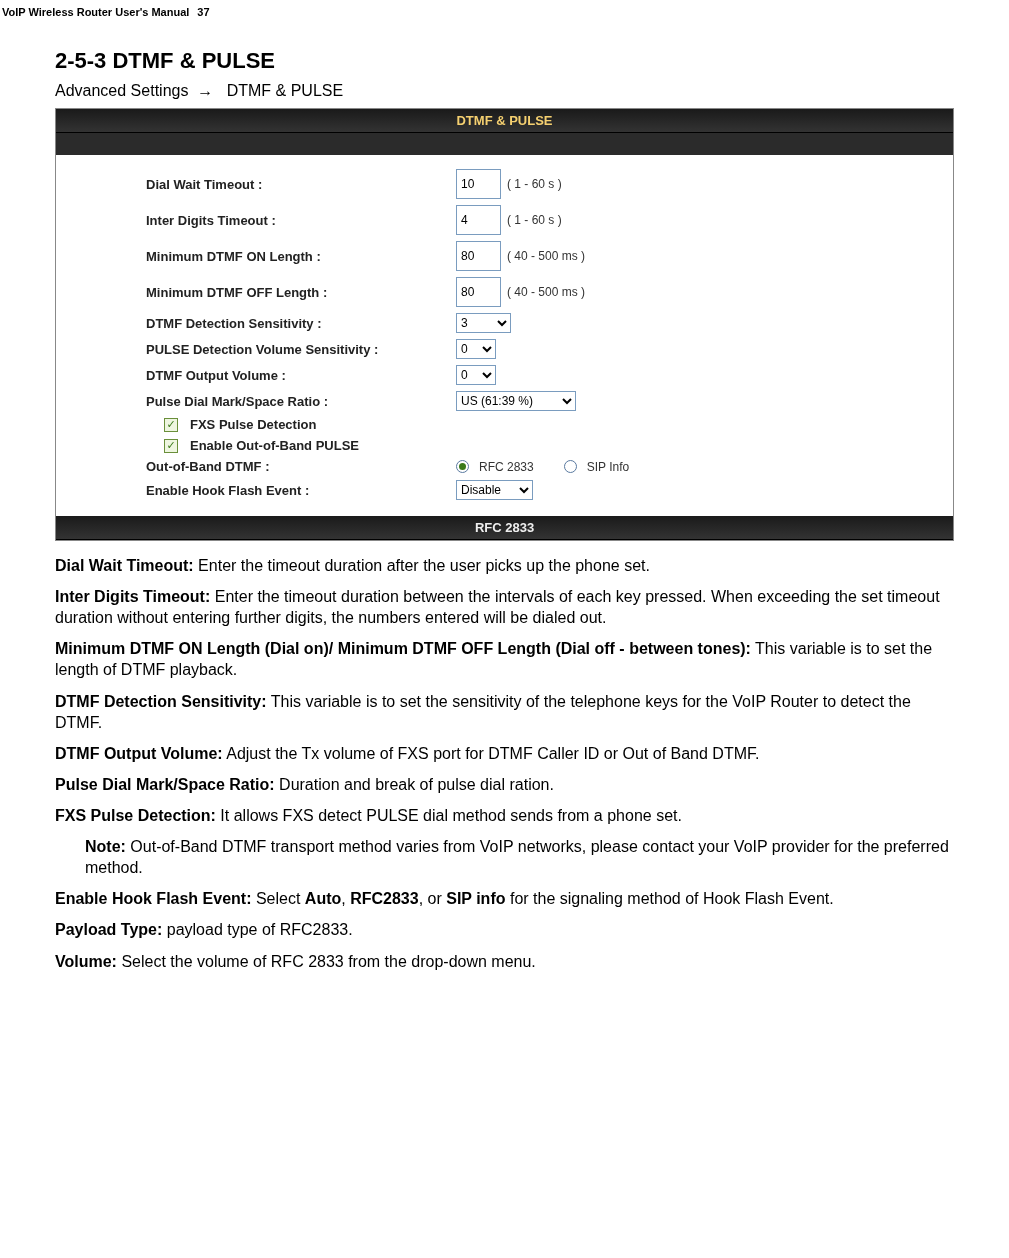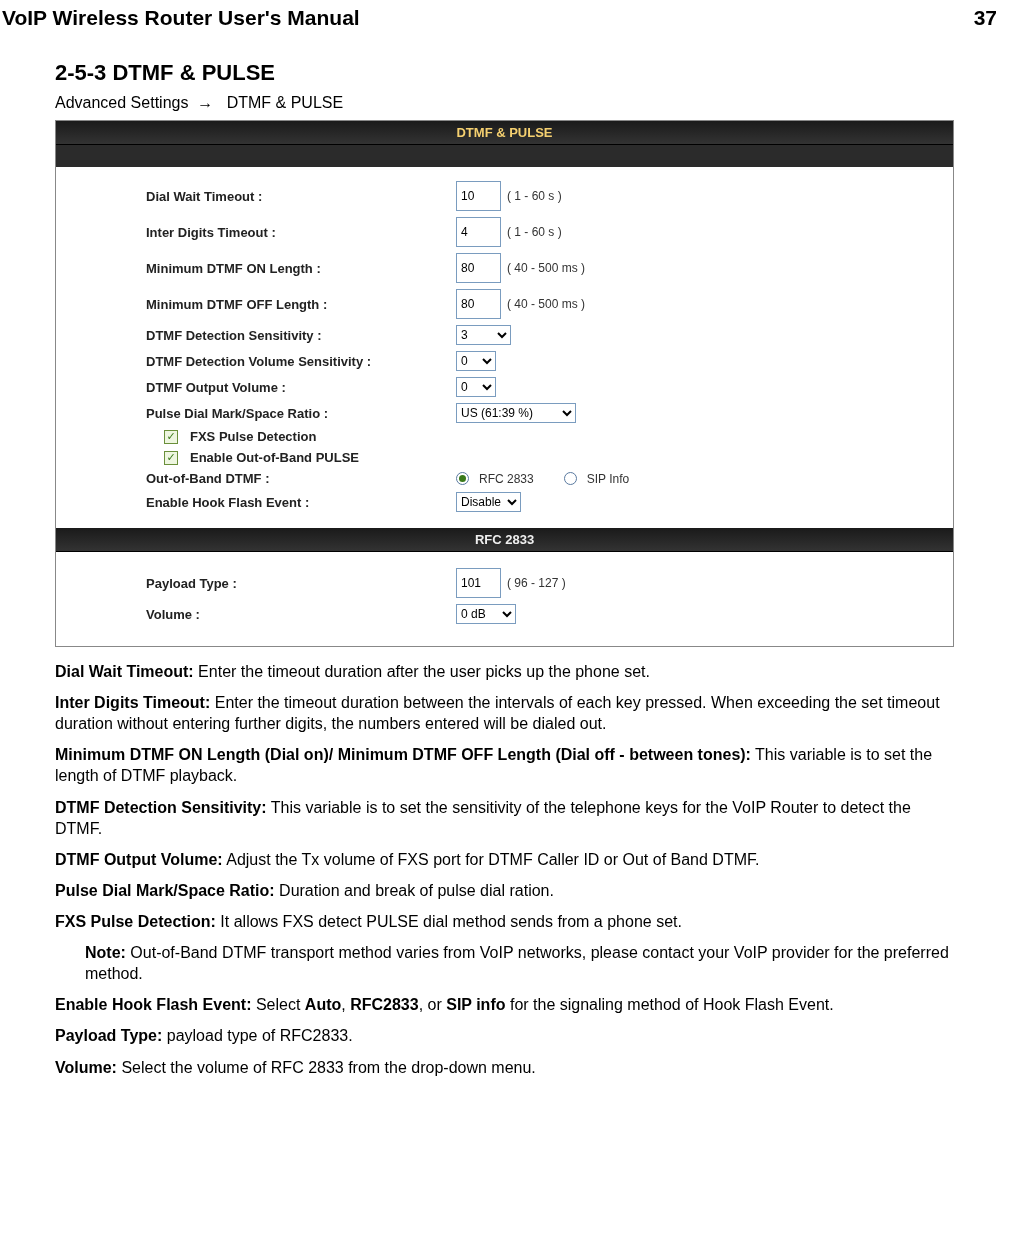--- a/index.html
+++ b/index.html
@@ -5,24 +5,24 @@
   * { box-sizing: border-box; }
   body {
     margin: 0;
     font-family: Arial, Helvetica, sans-serif;
     color: #000;
     background: #fff;
     width: 1009px;
   }
   .header-row {
     display: flex;
-    justify-content: space-between;
     padding: 6px 12px 0 2px;
     font-weight: bold;
-    font-size: 21px;
+    font-size: 11px;
+    gap: 8px;
   }
   .content {
     padding: 0 55px 20px 55px;
   }
   h2 {
     font-size: 22px;
     margin: 30px 0 8px 0;
     font-weight: bold;
   }
   .breadcrumb {
@@ -176,21 +176,21 @@
           <span class="hint">( 40 - 500 ms )</span>
         </div>
       </div>
       <div class="form-row">
         <div class="form-label">DTMF Detection Sensitivity :</div>
         <div class="form-field">
           <select class="sel" style="width:55px"><option>3</option></select>
         </div>
       </div>
       <div class="form-row">
-        <div class="form-label">DTMF Detection Volume Sensitivity :</div>
+        <div class="form-label">PULSE Detection Volume Sensitivity :</div>
         <div class="form-field">
           <select class="sel" style="width:40px"><option>0</option></select>
         </div>
       </div>
       <div class="form-row">
         <div class="form-label">DTMF Output Volume :</div>
         <div class="form-field">
           <select class="sel" style="width:40px"><option>0</option></select>
         </div>
       </div>
@@ -214,41 +214,26 @@
           <span class="radio sel-on"></span>
           <span class="hint">RFC 2833</span>
           <span style="width:10px"></span>
           <span class="radio"></span>
           <span class="hint">SIP Info</span>
         </div>
       </div>
       <div class="form-row">
         <div class="form-label">Enable Hook Flash Event :</div>
         <div class="form-field">
-          <select class="sel" style="width:65px"><option>Disable</option></select>
+          <select class="sel" style="width:77px"><option>Disable</option></select>
         </div>
       </div>
     </div>
 
     <div class="section-bar sub">RFC 2833</div>
-    <div class="form-area" style="padding-top:16px;padding-bottom:16px">
-      <div class="form-row">
-        <div class="form-label">Payload Type :</div>
-        <div class="form-field">
-          <input class="txt" value="101" style="">
-          <span class="hint">( 96 - 127 )</span>
-        </div>
-      </div>
-      <div class="form-row">
-        <div class="form-label">Volume :</div>
-        <div class="form-field">
-          <select class="sel" style="width:60px"><option>0 dB</option></select>
-        </div>
-      </div>
-    </div>
   </div>
 
   <div class="body-text">
     <p><span class="b">Dial Wait Timeout:</span><span> Enter the timeout duration after the user picks up the phone set.</span></p>
     <p><span class="b">Inter Digits Timeout:</span><span> Enter the timeout duration between the intervals of each key pressed. When exceeding the set timeout duration without entering further digits, the numbers entered will be dialed out.</span></p>
     <p><span class="b">Minimum DTMF ON Length (Dial on)/ Minimum DTMF OFF Length (Dial off - between tones):</span><span> This variable is to set the length of DTMF playback.</span></p>
     <p><span class="b">DTMF Detection Sensitivity:</span><span> This variable is to set the sensitivity of the telephone keys for the VoIP Router to detect the DTMF.</span></p>
     <p><span class="b">DTMF Output Volume:</span><span> Adjust the Tx volume of FXS port for DTMF Caller ID or Out of Band DTMF.</span></p>
     <p><span class="b">Pulse Dial Mark/Space Ratio:</span><span> Duration and break of pulse dial ration.</span></p>
     <p><span class="b">FXS Pulse Detection:</span><span> It allows FXS detect PULSE dial method sends from a phone set.</span></p>

